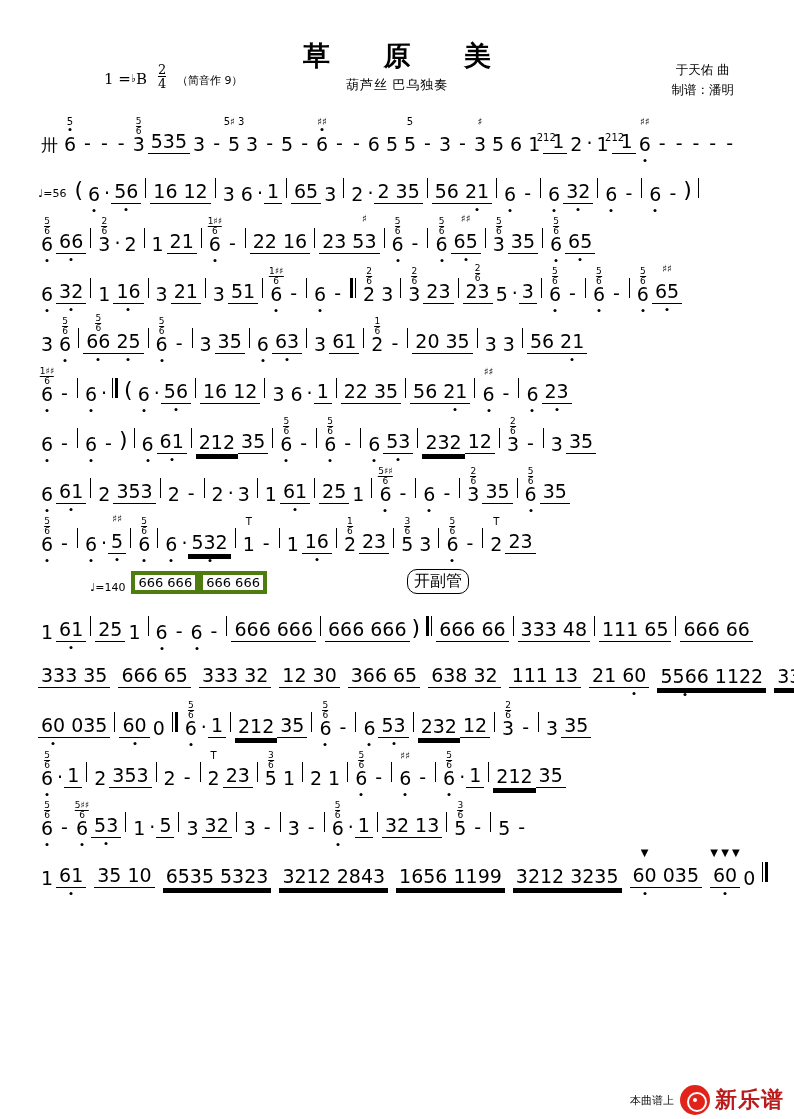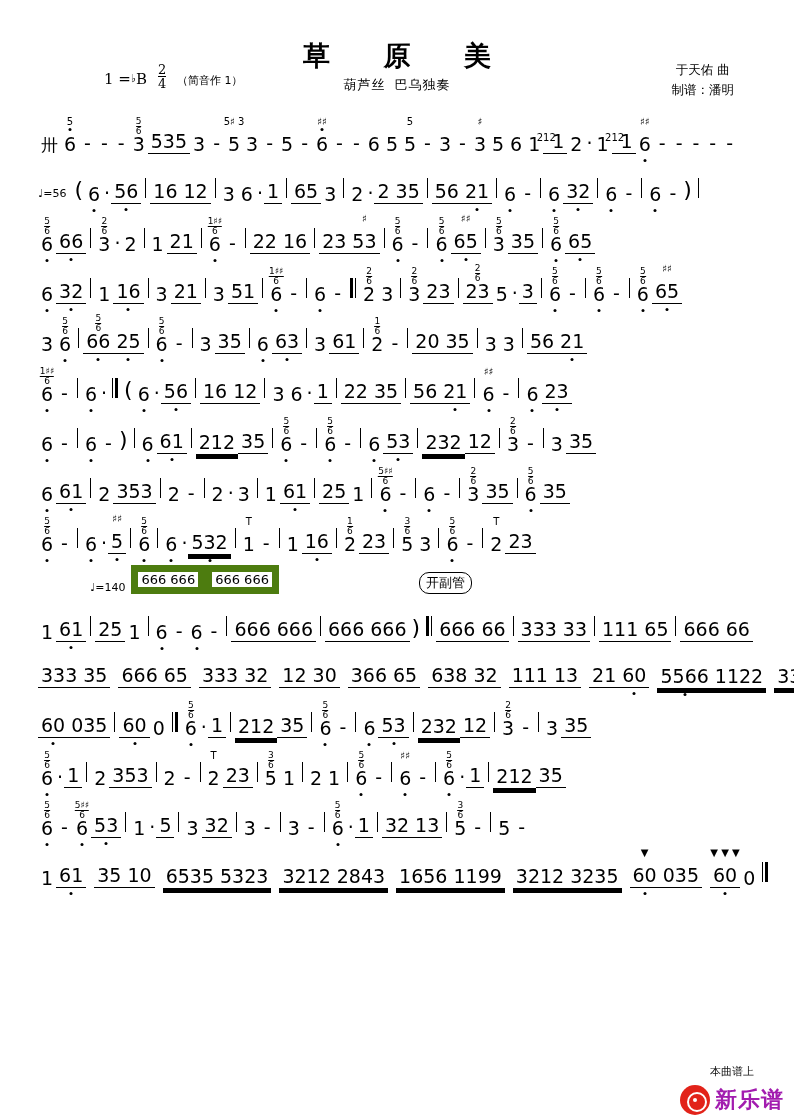--- a/index.html
+++ b/index.html
@@ -20,21 +20,21 @@
     text-align:center;
     font-size:27px;
     letter-spacing:22px;
     text-indent:22px;
     font-family:"DejaVu Serif", serif;
     font-weight:600;
   }
   .subtitle{
     position:absolute;left:0;right:0;top:76px;
     text-align:center;font-size:13px;letter-spacing:1px;
-    font-family:Liberation Mono, monospace;
+    font-family:Liberation Serif, serif;
   }
   .keysig{
     position:absolute;left:84px;top:63px;
     font-size:15px;font-family:"DejaVu Serif", serif;
     white-space:nowrap;
     margin-left:20px;
   }
   .keysig .flat{font-size:11px;vertical-align:2px;}
   .meter{
     display:inline-block;vertical-align:-4px;
@@ -105,67 +105,67 @@
   .mark.frac{font-size:9px;}
   .frac{display:inline-block;text-align:center;line-height:1.05;vertical-align:middle;}
   .frac .t{display:block;}
   .frac .b{display:block;border-top:1px solid #000;}
   .tempo{
     font-size:11px;font-family:"DejaVu Sans", sans-serif;
     margin-right:6px;margin-bottom:4px;white-space:nowrap;
   }
   .label-box{
     display:inline-block;border:1px solid #000;border-radius:10px;
-    padding:1px 6px;font-size:13px;margin-bottom:4px;
+    padding:1px 6px;font-size:16px;margin-bottom:4px;
     font-family:Liberation Serif, serif;
   }
   .grace-box{
-    display:inline-block;border:7px solid #4d7c0f;
+    display:inline-block;border:4px solid #4d7c0f;
     padding:0 3px;font-size:13px;margin-bottom:4px;
     font-family:"DejaVu Sans", sans-serif;
   }
   .paren{font-size:22px;padding:0 2px;margin-bottom:2px;}
 
   
   .footer{
     position:absolute;right:10px;bottom:4px;
-    display:flex;align-items:center;gap:6px;flex-direction:column;
+    display:flex;align-items:center;gap:6px;
   }
   .footer-note{font-size:11px;font-family:"DejaVu Sans", sans-serif;color:#111;}
   .logo{display:flex;align-items:center;gap:5px;}
   .logo-circle{
     width:30px;height:30px;border-radius:50%;
     background:#e2231a;position:relative;
   }
   .logo-circle::before{
     content:"";position:absolute;left:7px;top:7px;width:16px;height:16px;
     border-radius:50%;border:2px solid #fff;
   }
   .logo-circle::after{
     content:"";position:absolute;left:13px;top:13px;width:4px;height:4px;
     border-radius:50%;background:#fff;
   }
   .logo-text{
-    font-size:22px;font-weight:bold;color:#a21caf;
+    font-size:22px;font-weight:bold;color:#b91c1c;
     font-family:"DejaVu Sans", sans-serif;letter-spacing:1px;
   }
 </style>
 </head>
 <body>
 
 <div class="sheet">
 
   <div class="header">
     <div class="keysig">
       <span>1 =</span><span class="flat">♭</span><span>B</span>
       <span class="meter">
         <span class="num">2</span>
         <span class="den">4</span>
       </span>
-      <span class="paren-note">（简音作 1）</span>
+      <span class="paren-note">（简音作 9）</span>
     </div>
 
     <div class="title">草 原 美</div>
     <div class="subtitle">葫芦丝 巴乌独奏</div>
 
     <div class="credits">
       <div>于天佑  曲</div>
       <div>制谱：潘明</div>
     </div>
   </div>
@@ -558,21 +558,21 @@
         <span class="n u1">666</span>
         <span class="paren">)</span>
         <span class="dsep">
             <b></b>
             <i></i>
           </span>
         <span class="n u1">666</span>
         <span class="n u1">66</span>
         <span class="sep"></span>
         <span class="n u1">333</span>
-        <span class="n u1">33</span>
+        <span class="n u1">48</span>
         <span class="sep"></span>
         <span class="n u1">111</span>
         <span class="n u1">65</span>
         <span class="sep"></span>
         <span class="n u1">666</span>
         <span class="n u1">66</span>
       </div>
 
     </div>
 

